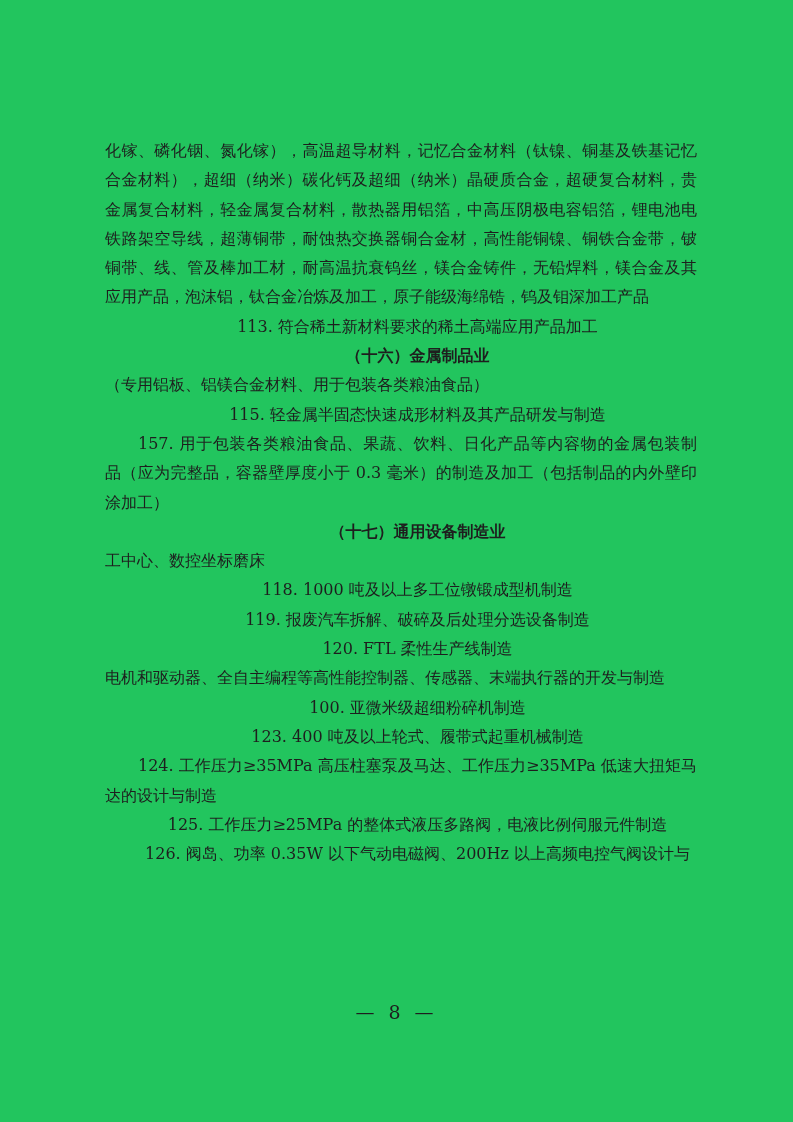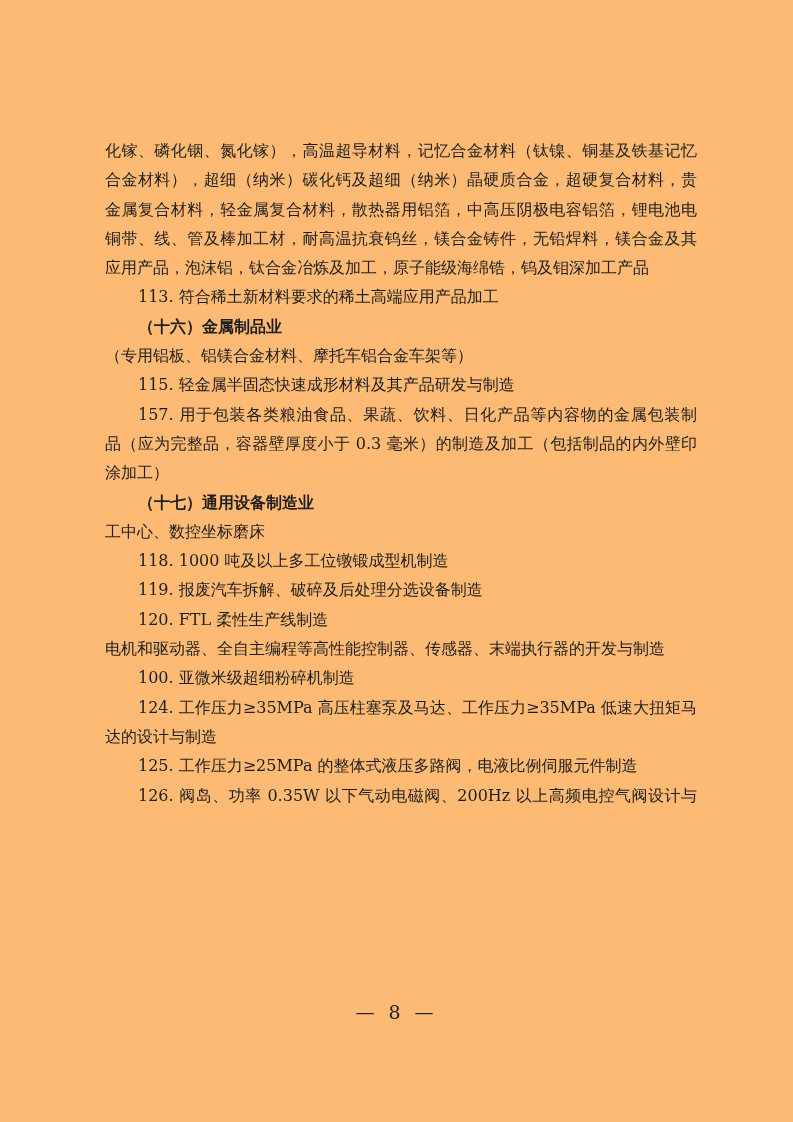--- a/index.html
+++ b/index.html
@@ -1,21 +1,21 @@
 <!DOCTYPE html>
 <html><head>
 <meta charset="utf-8">
 <style>
   * { margin: 0; padding: 0; box-sizing: border-box; }
   html, body { background: #e9e9e9; }
   .page {
     position: relative;
     width: 793px;
     height: 1122px;
-    background: #fdba74;
+    background: #22c55e;
     font-family: "DejaVu Serif", "Liberation Serif", serif;
     color: #1e1e1e;
     overflow: hidden;
     margin: 0 auto;
   }
   .content {
     position: absolute;
     left: 105px;
     top: 136px;
     width: 592px;
@@ -27,21 +27,21 @@
     white-space: nowrap;
     overflow: visible;
     text-align: left;
   }
   .line.justify {
     white-space: normal;
     text-align: justify;
     text-align-last: justify;
     overflow: hidden;
   }
-  .line.indent { text-indent: 33px; }
+  .line.indent { text-indent: 33px; text-align: center; }
   .line.bold { font-weight: bold; }
   .footer {
     position: absolute;
     left: 0;
     top: 999px;
     width: 100%;
     height: 26px;
     line-height: 26px;
     text-align: center;
     font-size: 19px;
@@ -50,35 +50,37 @@
   }
 </style>
 </head>
 <body>
 
 <div class="page">
   <div class="content" id="doc-body">
       <div class="line justify">化镓、磷化铟、氮化镓），高温超导材料，记忆合金材料（钛镍、铜基及铁基记忆</div>
       <div class="line justify">合金材料），超细（纳米）碳化钙及超细（纳米）晶硬质合金，超硬复合材料，贵</div>
       <div class="line justify">金属复合材料，轻金属复合材料，散热器用铝箔，中高压阴极电容铝箔，锂电池电</div>
+      <div class="line justify">铁路架空导线，超薄铜带，耐蚀热交换器铜合金材，高性能铜镍、铜铁合金带，铍</div>
       <div class="line justify">铜带、线、管及棒加工材，耐高温抗衰钨丝，镁合金铸件，无铅焊料，镁合金及其</div>
       <div class="line">应用产品，泡沫铝，钛合金冶炼及加工，原子能级海绵锆，钨及钼深加工产品</div>
       <div class="line indent">113. 符合稀土新材料要求的稀土高端应用产品加工</div>
       <div class="line indent bold">（十六）金属制品业</div>
-      <div class="line">（专用铝板、铝镁合金材料、摩托车铝合金车架等）</div>
+      <div class="line">（专用铝板、铝镁合金材料、用于包装各类粮油食品）</div>
       <div class="line indent">115. 轻金属半固态快速成形材料及其产品研发与制造</div>
       <div class="line justify indent">157. 用于包装各类粮油食品、果蔬、饮料、日化产品等内容物的金属包装制</div>
       <div class="line justify">品（应为完整品，容器壁厚度小于 0.3 毫米）的制造及加工（包括制品的内外壁印</div>
       <div class="line">涂加工）</div>
       <div class="line indent bold">（十七）通用设备制造业</div>
       <div class="line">工中心、数控坐标磨床</div>
       <div class="line indent">118. 1000 吨及以上多工位镦锻成型机制造</div>
       <div class="line indent">119. 报废汽车拆解、破碎及后处理分选设备制造</div>
       <div class="line indent">120. FTL 柔性生产线制造</div>
       <div class="line">电机和驱动器、全自主编程等高性能控制器、传感器、末端执行器的开发与制造</div>
       <div class="line indent">100. 亚微米级超细粉碎机制造</div>
+      <div class="line indent">123. 400 吨及以上轮式、履带式起重机械制造</div>
       <div class="line justify indent">124. 工作压力≥35MPa 高压柱塞泵及马达、工作压力≥35MPa 低速大扭矩马</div>
       <div class="line">达的设计与制造</div>
       <div class="line indent">125. 工作压力≥25MPa 的整体式液压多路阀，电液比例伺服元件制造</div>
       <div class="line justify indent">126. 阀岛、功率 0.35W 以下气动电磁阀、200Hz 以上高频电控气阀设计与制</div>
     </div>
   <div class="footer">— 8 —</div>
 </div>
 
 </body></html>

